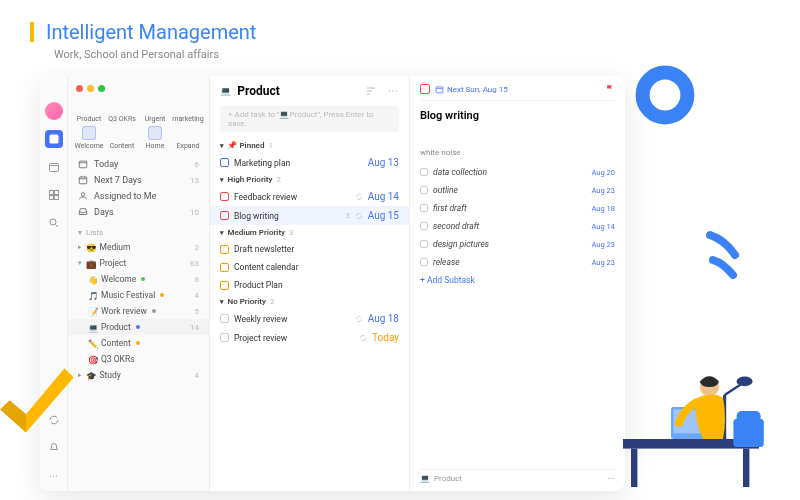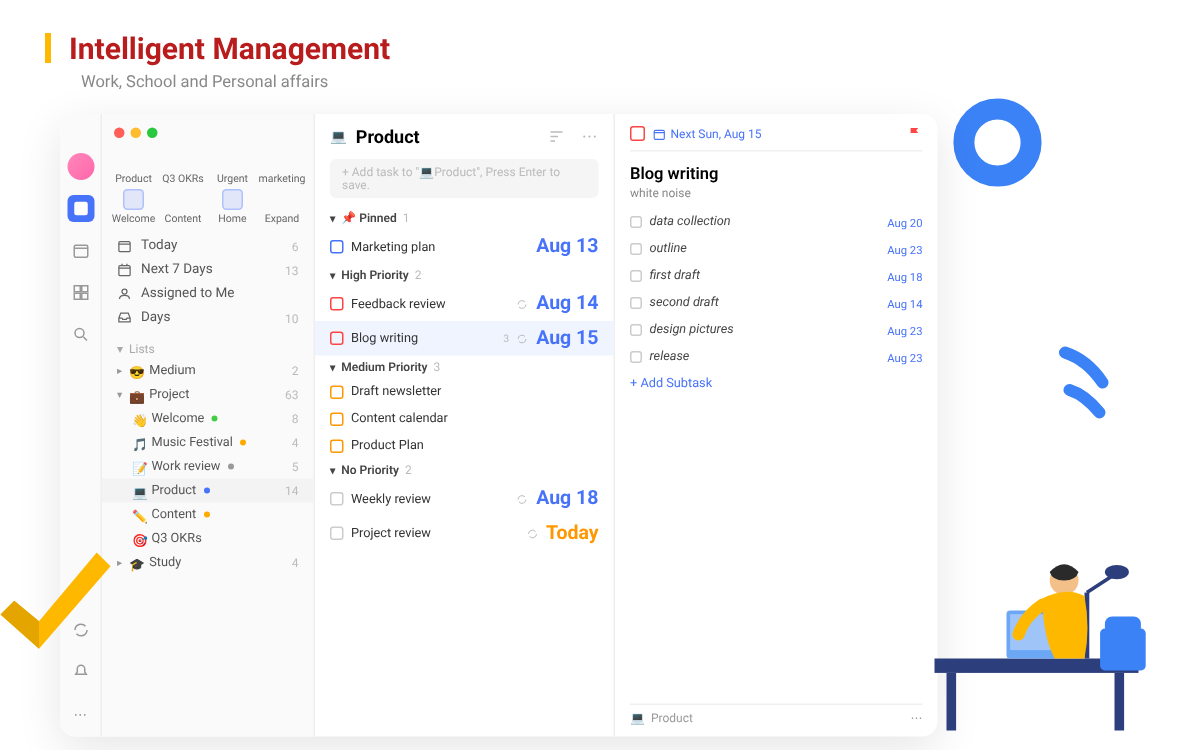--- a/index.html
+++ b/index.html
@@ -1,19 +1,19 @@
 <!DOCTYPE html>
 <html><head>
 <meta charset="utf-8">
 <style>
 *{margin:0;padding:0;box-sizing:border-box;font-family:-apple-system,BlinkMacSystemFont,"Segoe UI",Roboto,sans-serif;}
 body{width:800px;height:500px;background:#fff;position:relative;overflow:hidden;}
 .hero{padding:20px 30px 10px 30px;}
 .accent-bar{display:inline-block;width:4px;height:20px;background:#FFB800;vertical-align:middle;margin-right:8px;}
-.hero-title{font-size:20px;font-weight:700;color:#b91c1c;display:inline-block;vertical-align:middle;}
+.hero-title{font-size:20px;font-weight:400;color:#3b82f6;display:inline-block;vertical-align:middle;}
 .hero-sub{font-size:11px;color:#888;margin-top:4px;margin-left:24px;}
 .app-window{position:absolute;top:76px;left:40px;width:585px;height:415px;background:#fff;border-radius:10px;box-shadow:0 8px 30px rgba(0,0,0,0.1);display:flex;overflow:hidden;font-size:9px;}
 
 .rail{width:28px;background:#fafafa;border-right:1px solid #eee;display:flex;flex-direction:column;align-items:center;padding-top:26px;gap:10px;}
 .rail-item{width:18px;height:18px;border-radius:4px;display:flex;align-items:center;justify-content:center;color:#999;cursor:pointer;}
 .rail-item.active{background:#4772FA;color:#fff;}
 .avatar{width:18px;height:18px;border-radius:50%;background:linear-gradient(135deg,#f8b,#f6a);}
 
 .sidebar{width:142px;background:#fafafa;border-right:1px solid #eee;display:flex;flex-direction:column;padding:4px 0;}
 .traffic{display:flex;gap:4px;padding:5px 8px;}
@@ -41,30 +41,30 @@
 .add-input{margin:0 10px 6px;padding:4px 8px;background:#f5f5f5;border-radius:4px;color:#bbb;font-size:8px;}
 .group-hdr{padding:3px 10px;font-size:8px;font-weight:600;color:#444;display:flex;align-items:center;gap:4px;}
 .group-count{color:#bbb;font-weight:400;}
 .task-row{display:flex;align-items:center;padding:4px 10px;gap:5px;cursor:pointer;}
 .task-row.sel{background:#f0f4ff;}
 .task-check{width:9px;height:9px;border:1px solid #ccc;border-radius:2px;flex-shrink:0;}
 .task-check.blue{border-color:#4772FA;}
 .task-check.orange{border-color:#ff9800;}
 .task-check.red{border-color:#f44;}
 .task-name{flex:1;color:#333;font-size:8.5px;}
-.task-date{color:#4772FA;font-size:13px;font-weight:bold;}
+.task-date{color:#4772FA;font-size:10px;}
 .task-date.warn{color:#ff9800;}
 
 .detail{flex:1;display:flex;flex-direction:column;padding:8px 10px;}
 .detail-top{display:flex;align-items:center;gap:5px;padding-bottom:6px;border-bottom:1px solid #f0f0f0;}
 .detail-chk{width:10px;height:10px;border:1px solid #f44;border-radius:2px;}
 .detail-date{color:#4772FA;font-size:8px;display:flex;align-items:center;gap:3px;}
 .flag{margin-left:auto;color:#f44;}
 .detail-title{font-size:11px;font-weight:600;padding:8px 0 2px;}
-.detail-note{font-size:8px;color:#888;padding-bottom:6px;}
+.detail-note{font-size:8px;color:#888;padding-bottom:6px;margin-top:24px;}
 .sub-row{display:flex;align-items:center;padding:4px 0;gap:5px;}
 .sub-chk{width:8px;height:8px;border:1px solid #ccc;border-radius:2px;}
 .sub-name{flex:1;font-size:8.5px;color:#444;font-style:italic;}
 .sub-date{font-size:7.5px;color:#4772FA;}
 .add-sub{color:#4772FA;font-size:8.5px;padding:4px 0;cursor:pointer;}
 .detail-foot{margin-top:auto;border-top:1px solid #f0f0f0;padding-top:4px;display:flex;align-items:center;gap:4px;color:#999;font-size:8px;}
 
 .deco-check{position:absolute;left:-18px;top:350px;width:110px;height:110px;}
 .deco-ring{position:absolute;right:100px;top:60px;width:70px;height:70px;}
 .deco-drops{position:absolute;right:55px;top:230px;}

